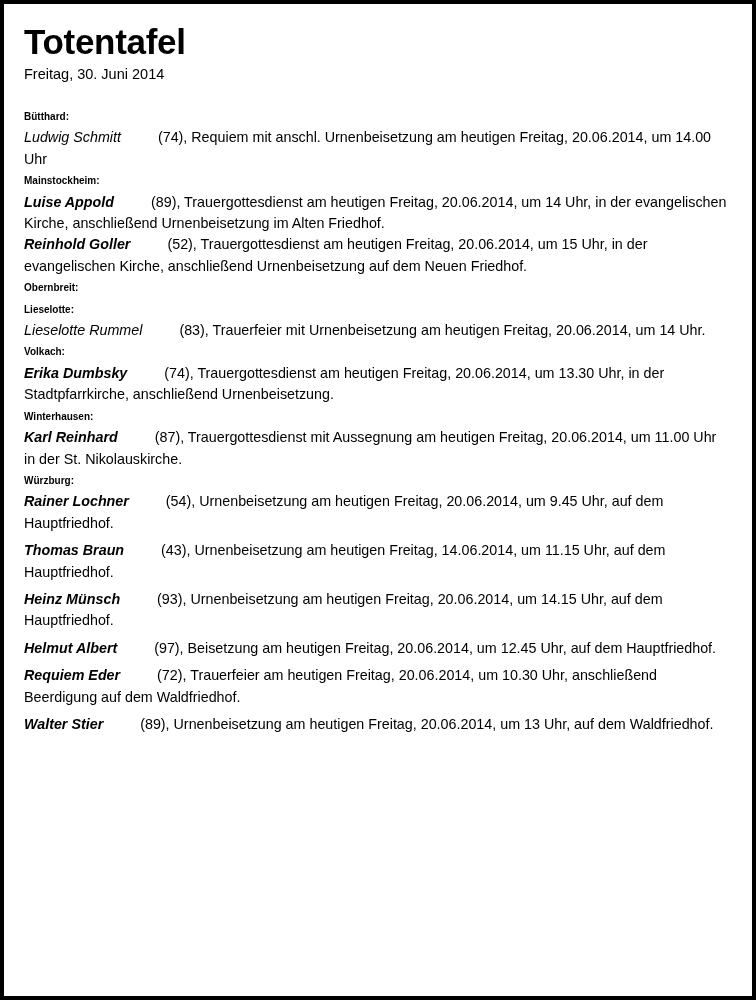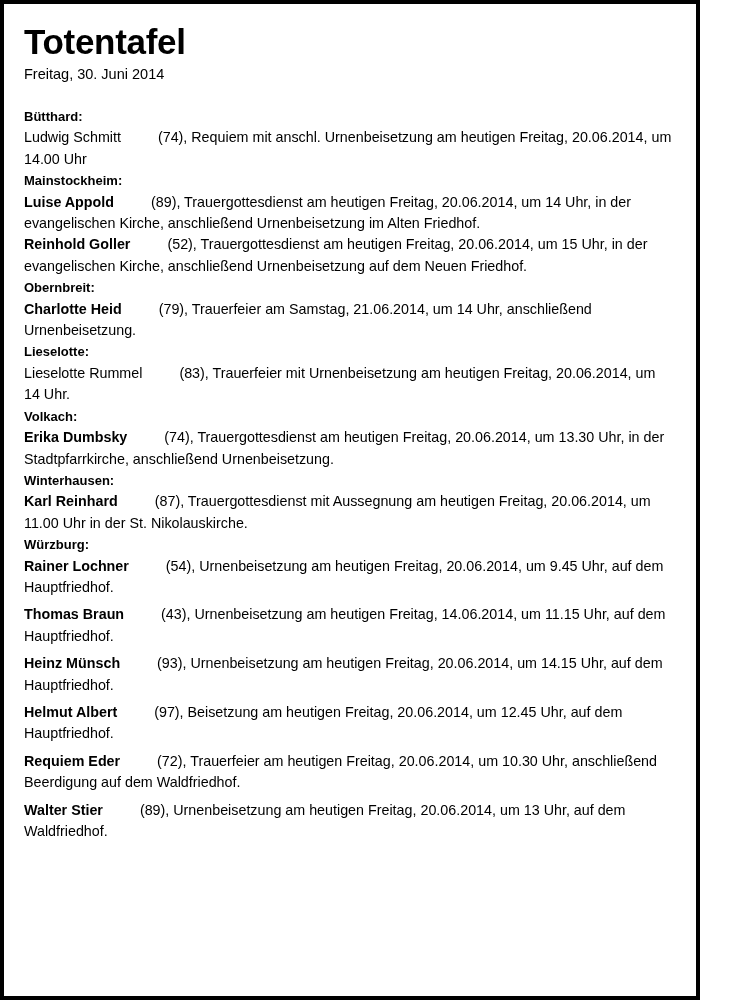--- a/index.html
+++ b/index.html
@@ -5,21 +5,21 @@
 <style>
   html, body {
     margin: 0;
     padding: 0;
     background: #ffffff;
   }
   body {
     font-family: "Liberation Sans", "DejaVu Sans", sans-serif;
   }
   .page {
-    width: 700px;
+    width: 756px;
     height: 1000px;
     box-sizing: border-box;
     background: #ffffff;
     border: 4px solid #000000;
     position: relative;
     overflow: hidden;
   }
   .inner {
     box-sizing: border-box;
     padding: 18px 24px 10px 20px;
@@ -43,38 +43,39 @@
     color: #000000;
     margin: 2px 0 0 0;
   }
   .notices {
     margin-top: 22px;
   }
   .locality {
     margin: 0;
   }
   .locality-name {
-    font-size: 13px;
+    font-size: 10px;
     line-height: 21.4px;
     font-weight: bold;
     color: #000000;
     display: block;
   }
   .entry {
     font-size: 14.3px;
     line-height: 21.4px;
     color: #000000;
     margin: 0;
     text-align: left;
   }
   .entry.spaced {
     margin-top: 6px;
   }
   .entry-name {
     font-weight: bold;
+    font-style: italic;
   }
   .entry-name.plain {
     font-weight: normal;
   }
   .entry-text {
     font-weight: normal;
     padding-left: 33px;
   }
 </style>
 </head>
@@ -93,21 +94,20 @@
           <span class="locality-name">Bütthard:</span>
           <p class="entry"><span class="entry-name plain">Ludwig Schmitt</span><span class="entry-text"> (74), Requiem mit anschl. Urnenbeisetzung am heutigen Freitag, 20.06.2014, um 14.00 Uhr</span></p>
         </div>
         <div class="locality">
           <span class="locality-name">Mainstockheim:</span>
           <p class="entry"><span class="entry-name">Luise Appold</span><span class="entry-text"> (89), Trauergottesdienst am heutigen Freitag, 20.06.2014, um 14 Uhr, in der evangelischen Kirche, anschließend Urnenbeisetzung im Alten Friedhof.</span></p>
           <p class="entry"><span class="entry-name">Reinhold Goller</span><span class="entry-text"> (52), Trauergottesdienst am heutigen Freitag, 20.06.2014, um 15 Uhr, in der evangelischen Kirche, anschließend Urnenbeisetzung auf dem Neuen Friedhof.</span></p>
         </div>
         <div class="locality">
           <span class="locality-name">Obernbreit:</span>
-          <p class="entry"><span class="entry-name">Charlotte Heid</span><span class="entry-text"> (79), Trauerfeier am Samstag, 21.06.2014, um 14 Uhr, anschließend Urnenbeisetzung.</span></p>
         </div>
         <div class="locality">
           <span class="locality-name">Lieselotte:</span>
           <p class="entry"><span class="entry-name plain">Lieselotte Rummel</span><span class="entry-text"> (83), Trauerfeier mit Urnenbeisetzung am heutigen Freitag, 20.06.2014, um 14 Uhr.</span></p>
         </div>
         <div class="locality">
           <span class="locality-name">Volkach:</span>
           <p class="entry"><span class="entry-name">Erika Dumbsky</span><span class="entry-text"> (74), Trauergottesdienst am heutigen Freitag, 20.06.2014, um 13.30 Uhr, in der Stadtpfarrkirche, anschließend Urnenbeisetzung.</span></p>
         </div>
         <div class="locality">

